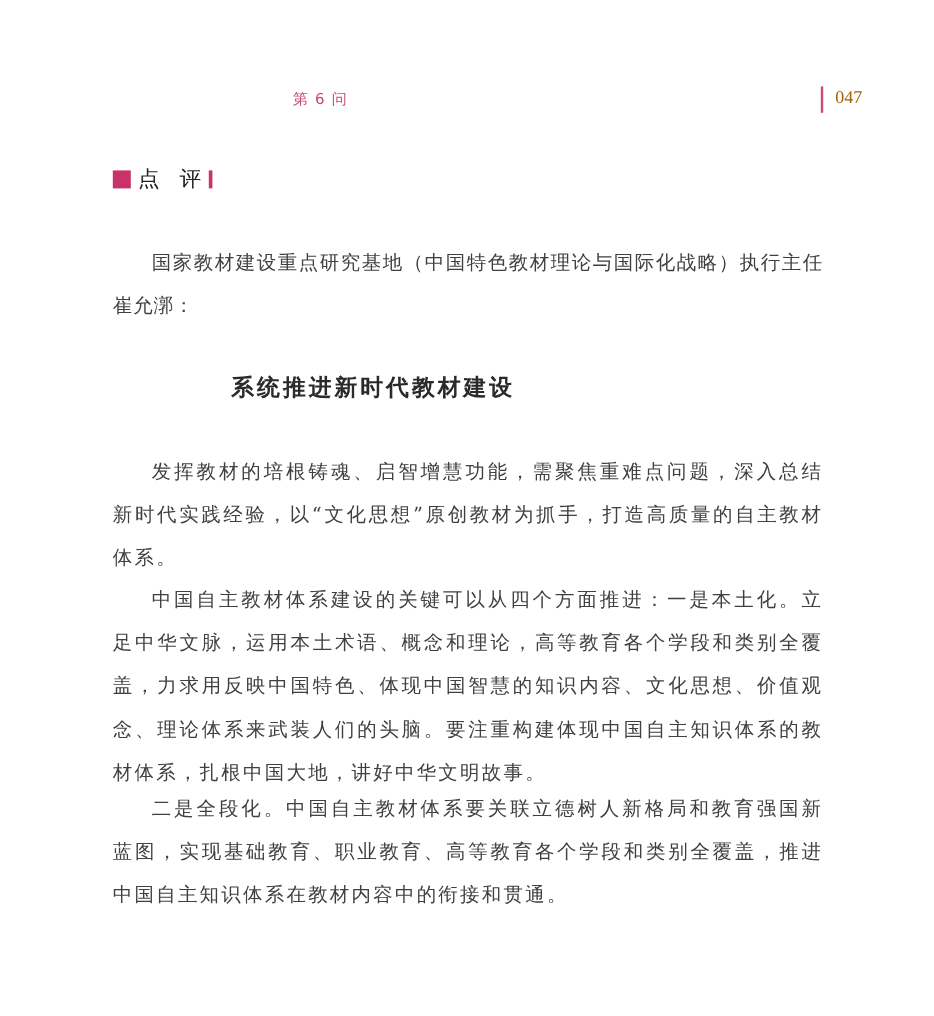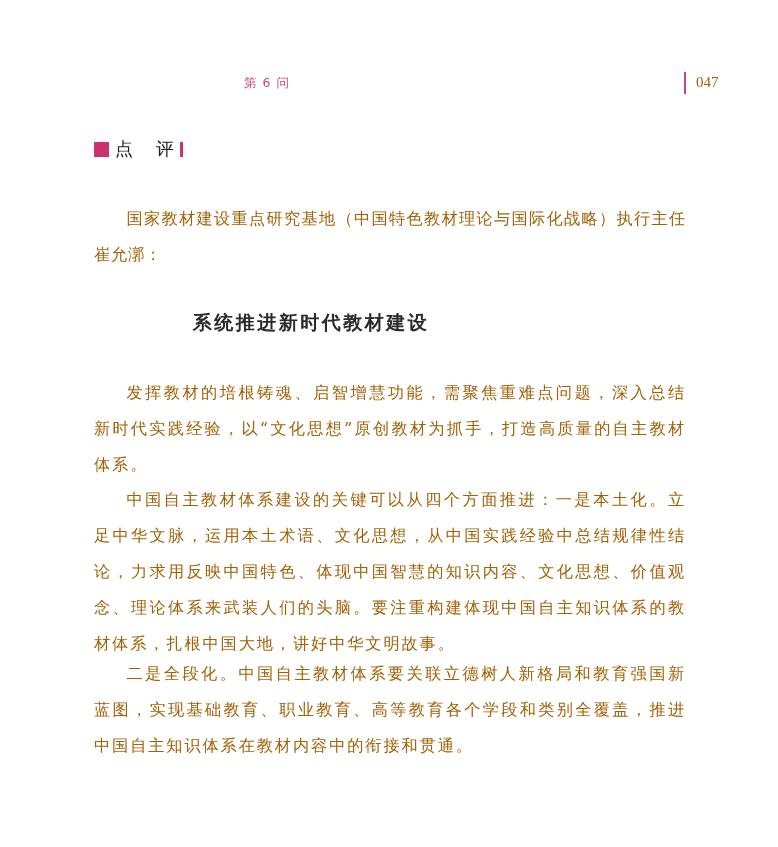--- a/index.html
+++ b/index.html
@@ -66,42 +66,42 @@
     display: flex;
     align-items: center;
   }
   .sq {
     width: 15px;
     height: 15px;
     background: #c9336a;
     margin-right: 6px;
   }
   .sl-text {
-    font-family: Liberation Mono, monospace;
+    font-family: Liberation Serif, serif;
     font-size: 18px;
     color: #222222;
     letter-spacing: 6px;
   }
   .sl-bar {
     width: 3px;
     height: 15px;
     background: #c9336a;
     margin-left: 0px;
   }
 
   .para {
     position: absolute;
     left: 94px;
     width: 592px;
     font-size: 16.2px;
     line-height: 36px;
     text-align: justify;
     text-indent: 2em;
     letter-spacing: 1.9px;
-    color: #a16207;
+    color: #404040;
     margin: 0;
   }
   .intro {
     top: 201px;
     letter-spacing: 0.8px;
   }
   .article-title {
     position: absolute;
     top: 310px;
     left: 0;
@@ -129,14 +129,14 @@
   <span class="sq"></span>
   <span class="sl-text">点 评</span>
   <span class="sl-bar"></span>
 </div>
 
 <p class="para intro">国家教材建设重点研究基地（中国特色教材理论与国际化战略）执行主任崔允漷：</p>
 
 <div class="article-title">系统推进新时代教材建设</div>
 
 <p class="para p1">发挥教材的培根铸魂、启智增慧功能，需聚焦重难点问题，深入总结新时代实践经验，以“文化思想”原创教材为抓手，打造高质量的自主教材体系。</p>
-<p class="para p2">中国自主教材体系建设的关键可以从四个方面推进：一是本土化。立足中华文脉，运用本土术语、文化思想，从中国实践经验中总结规律性结论，力求用反映中国特色、体现中国智慧的知识内容、文化思想、价值观念、理论体系来武装人们的头脑。要注重构建体现中国自主知识体系的教材体系，扎根中国大地，讲好中华文明故事。</p>
+<p class="para p2">中国自主教材体系建设的关键可以从四个方面推进：一是本土化。立足中华文脉，运用本土术语、概念和理论，高等教育各个学段和类别全覆盖，力求用反映中国特色、体现中国智慧的知识内容、文化思想、价值观念、理论体系来武装人们的头脑。要注重构建体现中国自主知识体系的教材体系，扎根中国大地，讲好中华文明故事。</p>
 <p class="para p3">二是全段化。中国自主教材体系要关联立德树人新格局和教育强国新蓝图，实现基础教育、职业教育、高等教育各个学段和类别全覆盖，推进中国自主知识体系在教材内容中的衔接和贯通。</p>
 
 </body></html>

